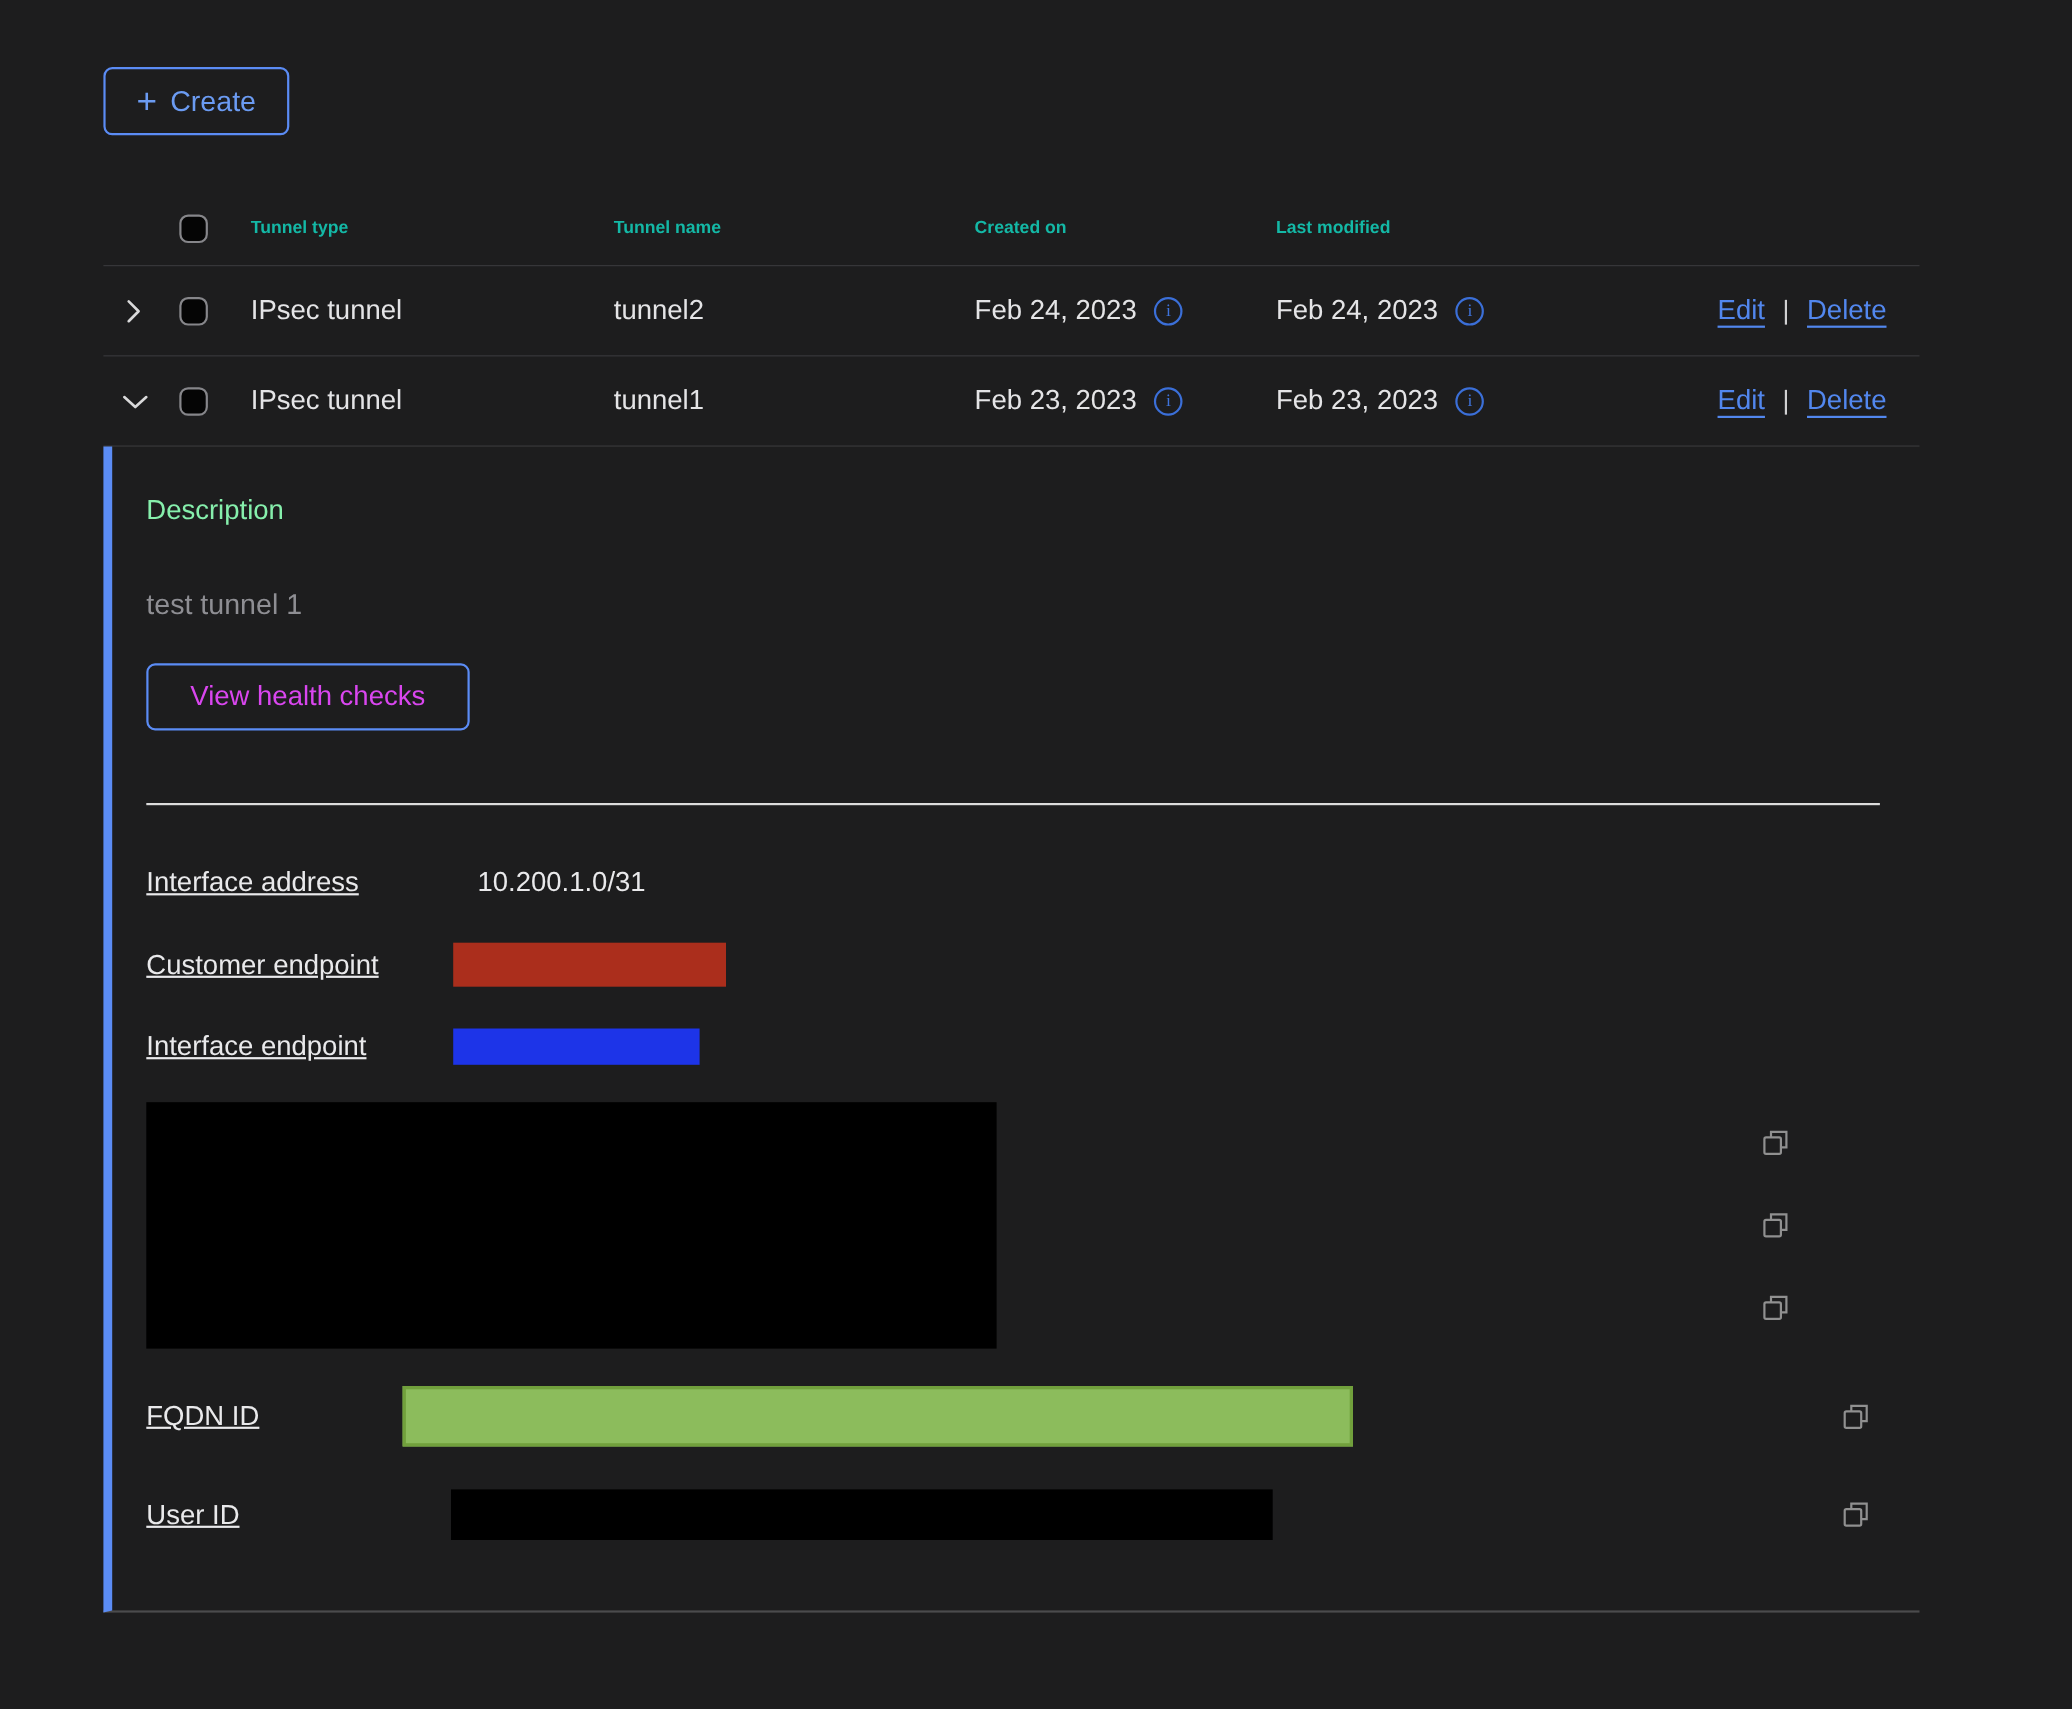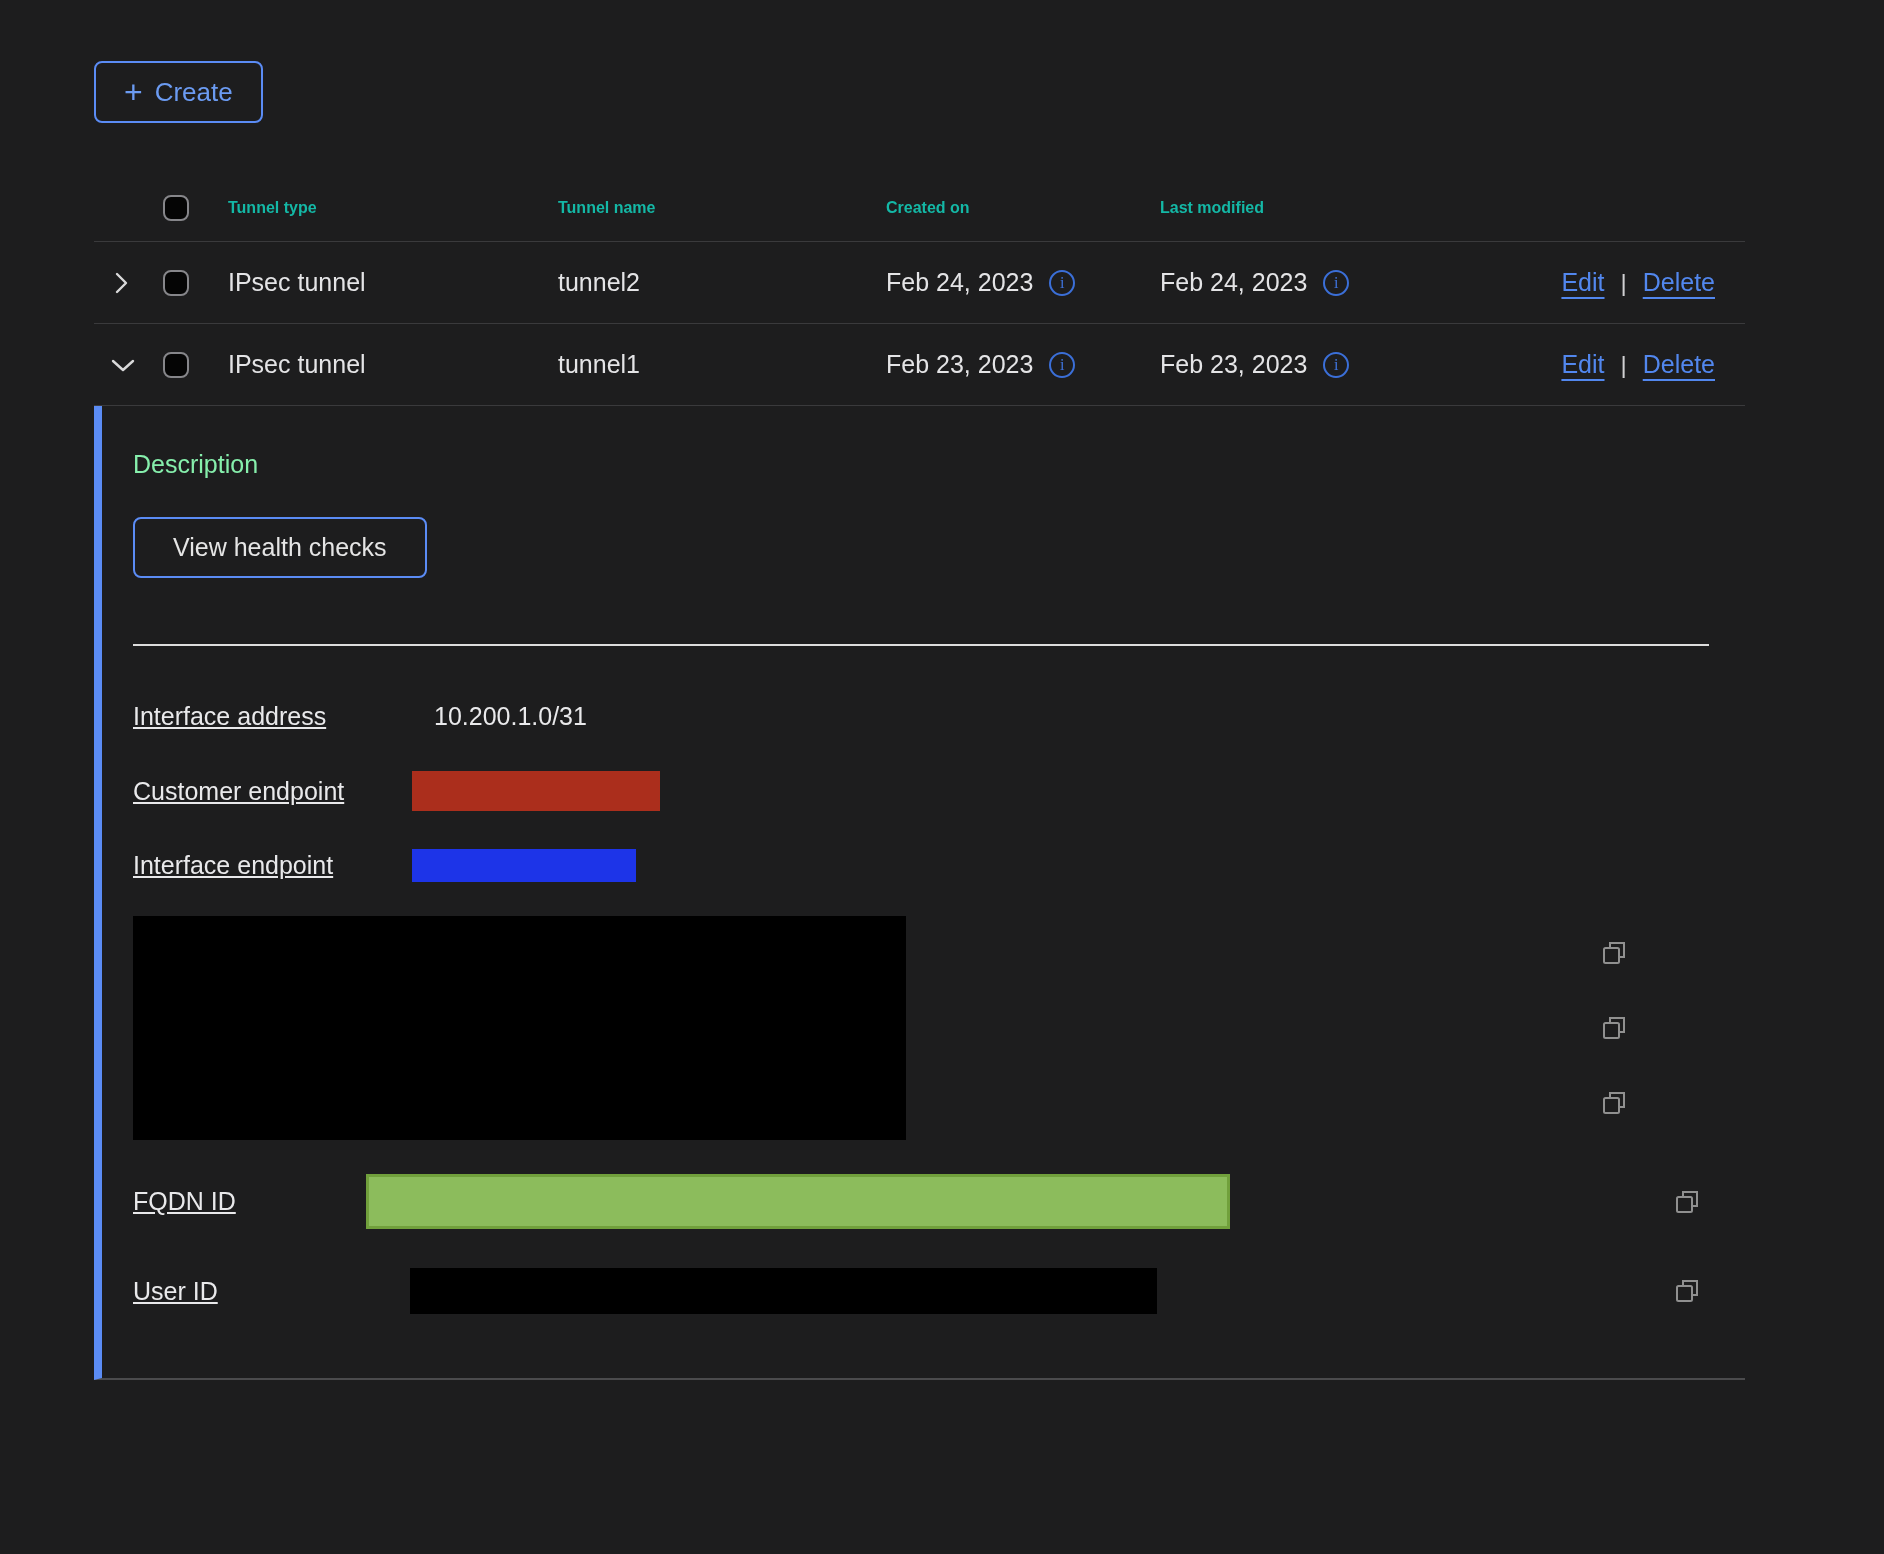--- a/index.html
+++ b/index.html
@@ -67,21 +67,21 @@
     border-left:8px solid #5b8cf5;
     border-bottom:2px solid #4b4b4d;
     padding:44px 0 64px 31px;
   }
   .desc-label { font-size:25px; color:#86efac; }
   .desc-text  { margin-top:55px; font-size:26px; color:#8e8e93; }
   .health-btn {
     margin-top:38px;
     display:inline-block; height:61px; padding:14px 38px;
     background:transparent; border:2px solid #5b8cf5; border-radius:8px;
-    color:#e5e5e5; font-size:25px; font-family:inherit; cursor:pointer;
+    color:#d946ef; font-size:25px; font-family:inherit; cursor:pointer;
   }
   .light-divider {
     margin-top:66px; width:1576px; height:0;
     border-top:2px solid #dcdcdc;
   }
 
   .field-row {
     display:grid; grid-template-columns:277px 1262px auto;
     align-items:center;
   }
@@ -188,20 +188,21 @@
       <div class="col-actions">
         <span class="link">Edit</span>
         <span class="pipe">|</span>
         <span class="link">Delete</span>
       </div>
     </div>
 
     <div class="details">
 
       <div class="desc-label">Description</div>
+      <div class="desc-text">test tunnel 1</div>
 
       <button class="health-btn">View health checks</button>
 
       <div class="light-divider"></div>
 
       
       <div class="field-row row-interface">
         <div class="field-label">Interface address</div>
         <div class="field-value-text">10.200.1.0/31</div>
         <div></div>

